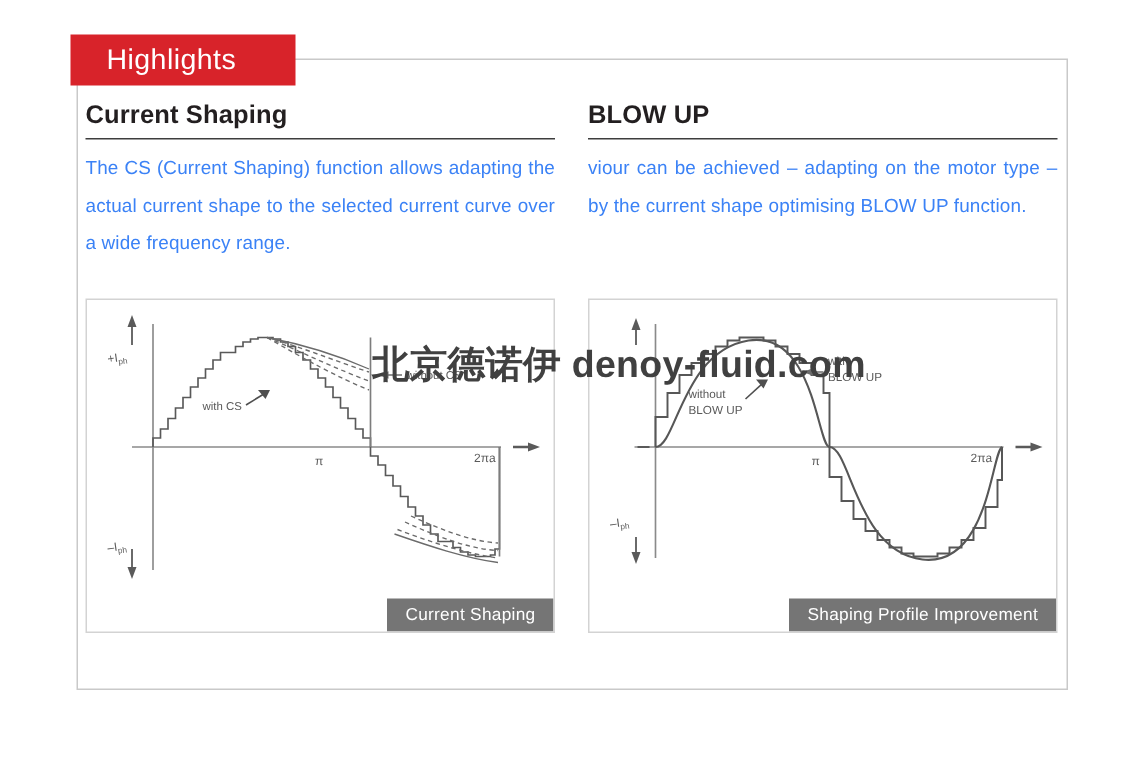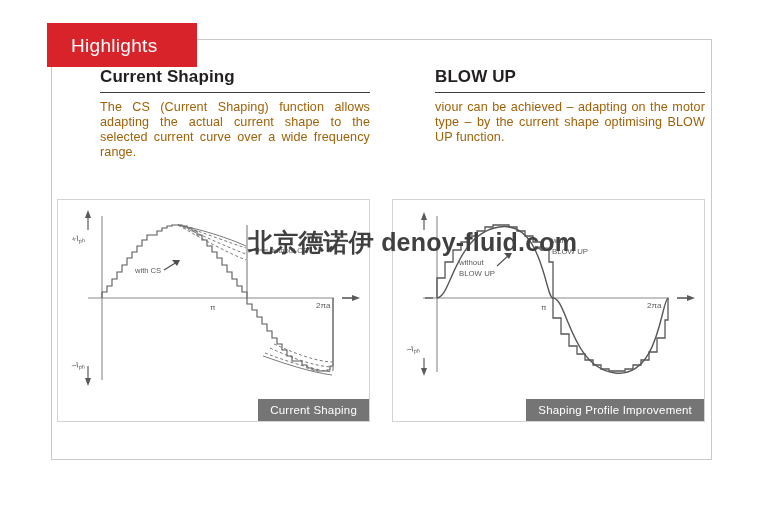--- a/index.html
+++ b/index.html
@@ -23,21 +23,21 @@
     left: 51px; top: 39px;
     width: 661px; height: 421px;
     border: 1px solid #c9c9c9;
     background: #ffffff;
   }
 
   
   .tab-highlights {
     position: absolute;
     left: 47px; top: 23px;
-    width: 150px; height: 44px;
+    width: 150px; height: 34px;
     background: #d8232a;
     z-index: 6;
     display: flex;
     align-items: center;
   }
   .tab-highlights .tab-label {
     color: #ffffff;
     font-size: 19px;
     font-weight: 400;
     letter-spacing: .3px;
@@ -47,40 +47,40 @@
 
   
   .columns {
     position: absolute;
     left: 57px; top: 68px;
     width: 648px; height: 380px;
     display: flex;
     gap: 22px;
     z-index: 3;
   }
-  .col { width: 313px; position: relative; padding-left: 43px; }
+  .col { width: 313px; position: relative; }
 
   .col-heading {
     font-size: 17px;
     font-weight: bold;
     color: #231f20;
     letter-spacing: .1px;
     line-height: 1.1;
     padding-bottom: 5px;
   }
   .col-rule {
     height: 1px;
     background: #3d3d3d;
     width: 100%;
     margin-bottom: 7px;
   }
   .col-body {
     font-size: 12.6px;
-    line-height: 15px;
-    color: #a16207;
+    line-height: 25px;
+    color: #3b82f6;
     text-align: justify;
     letter-spacing: .1px;
   }
 
   
   .figure-box {
     position: absolute;
     top: 131px;
     left: 0;
     width: 313px;

